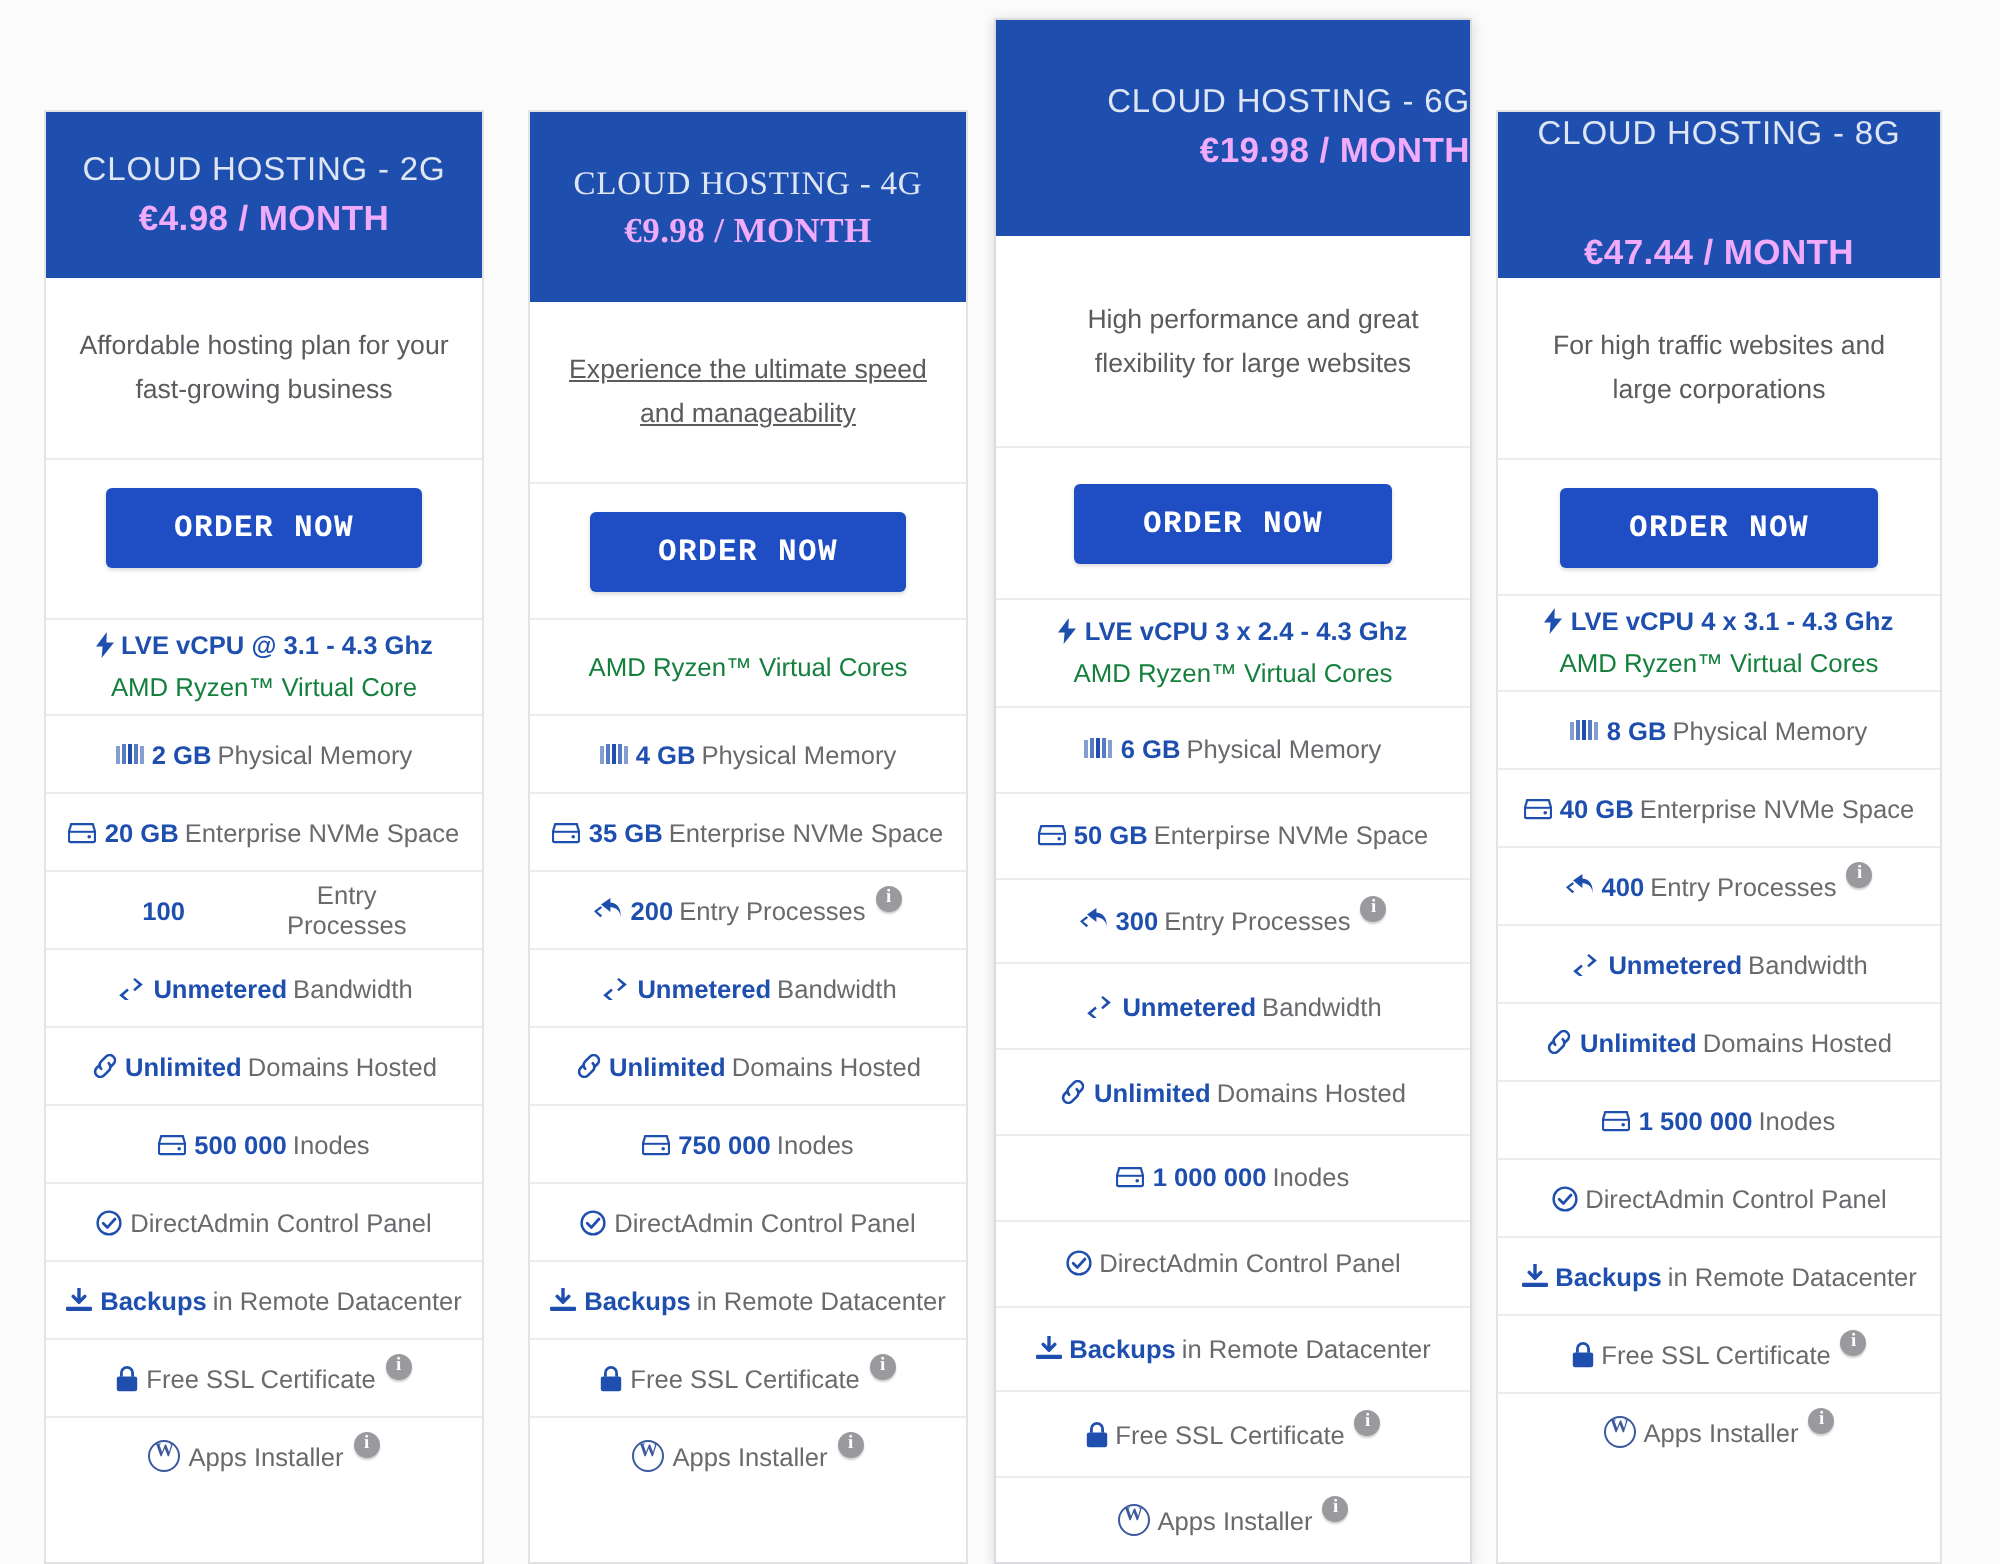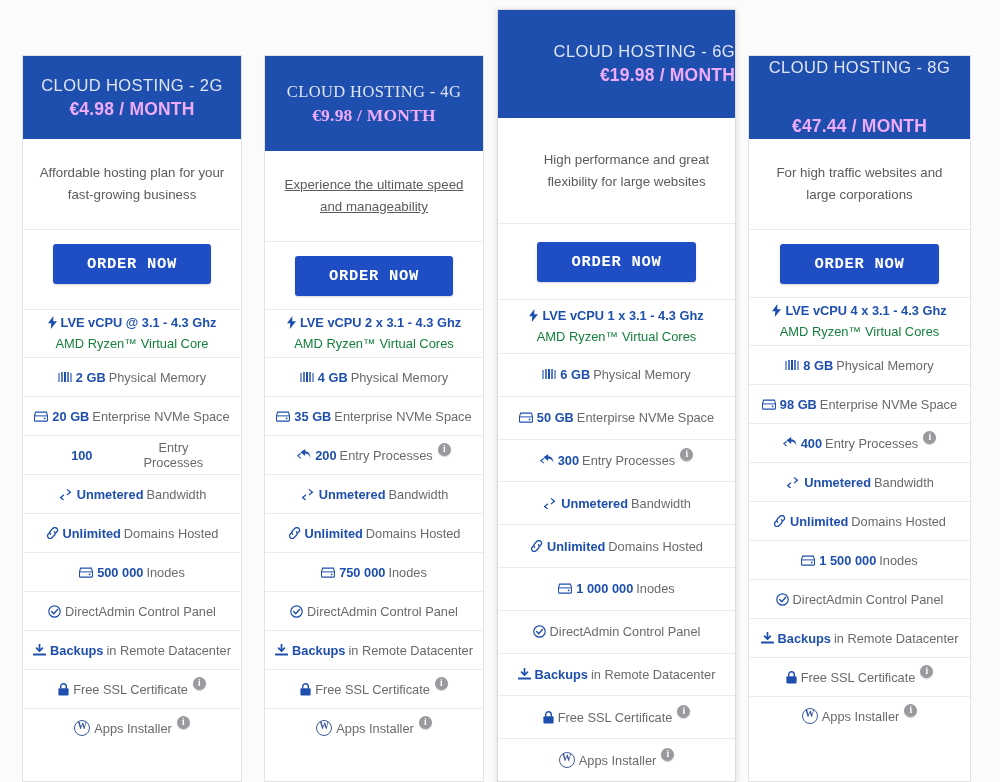--- a/index.html
+++ b/index.html
@@ -295,28 +295,20 @@
       <div class="card-head" style="height: 95px; display: flex; flex-direction: column; align-items: center; justify-content: center; font-family: Liberation Serif, serif;">
         <span class="plan-name">CLOUD HOSTING - 4G</span>
         <span class="plan-price">€9.98 / MONTH</span>
       </div>
       <div class="desc" style="height: 90px; text-decoration: underline;">Experience the ultimate speed and manageability</div>
       <div class="order-wrap" style="height: 68px;">
         <button class="order-btn">ORDER NOW</button>
       </div>
       <ul class="feat-list">
         <li class="feat cpu" style="height: 48px;">
-          <span class="row1">
-            <span class="ic">
-              <svg width="9" height="13" viewBox="0 0 9 13">
-                <path d="M5.4 0L0 7.3h3.3L2.8 13 9 5.2H5.2z" fill="#1f4fae"></path>
-              </svg>
-            </span>
-            <span>LVE vCPU 2 x 3.1 - 4.3 Ghz</span>
-          </span>
           <span class="row2">AMD Ryzen™ Virtual Cores</span>
         </li>
         <li class="feat" style="height: 39px; align-items: center;">
           <span class="ic">
             <svg width="14" height="11" viewBox="0 0 14 11">
         <rect x="0" y="1" width="2" height="9" fill="#1f4fae" opacity="0.55"></rect>
         <rect x="3" y="0" width="2" height="10" fill="#1f4fae" opacity="0.75"></rect>
         <rect x="6" y="0" width="2" height="10" fill="#1f4fae"></rect>
         <rect x="9" y="0" width="2" height="10" fill="#1f4fae" opacity="0.75"></rect>
         <rect x="12" y="1" width="2" height="9" fill="#1f4fae" opacity="0.55"></rect>
@@ -426,21 +418,21 @@
         <button class="order-btn">ORDER NOW</button>
       </div>
       <ul class="feat-list">
         <li class="feat cpu" style="height: 54px;">
           <span class="row1">
             <span class="ic">
               <svg width="9" height="13" viewBox="0 0 9 13">
                 <path d="M5.4 0L0 7.3h3.3L2.8 13 9 5.2H5.2z" fill="#1f4fae"></path>
               </svg>
             </span>
-            <span>LVE vCPU 1 x 3.1 - 4.3 Ghz</span>
+            <span>LVE vCPU 3 x 2.4 - 4.3 Ghz</span>
           </span>
           <span class="row2">AMD Ryzen™ Virtual Cores</span>
         </li>
         <li class="feat" style="height: 42.8px;">
           <span class="ic">
             <svg width="14" height="11" viewBox="0 0 14 11">
         <rect x="0" y="1" width="2" height="9" fill="#1f4fae" opacity="0.55"></rect>
         <rect x="3" y="0" width="2" height="10" fill="#1f4fae" opacity="0.75"></rect>
         <rect x="6" y="0" width="2" height="10" fill="#1f4fae"></rect>
         <rect x="9" y="0" width="2" height="10" fill="#1f4fae" opacity="0.75"></rect>
@@ -576,21 +568,21 @@
           <span class="lbl">Physical Memory</span>
         </li>
         <li class="feat" style="height: 39px;">
           <span class="ic">
             <svg width="14" height="11" viewBox="0 0 14 11">
         <path d="M1.6 1.1h10.8l1.1 3.6v4.6a.8.8 0 0 1-.8.8H1.3a.8.8 0 0 1-.8-.8V4.7z" fill="none" stroke="#1f4fae" stroke-width="1.1"></path>
         <line x1="0.8" y1="4.9" x2="13.2" y2="4.9" stroke="#1f4fae" stroke-width="1"></line>
         <circle cx="10.6" cy="7.4" r="0.9" fill="#1f4fae"></circle>
             </svg>
           </span>
-          <b>98 GB</b>
+          <b>40 GB</b>
           <span class="lbl">Enterprise NVMe Space</span>
         </li>
         <li class="feat" style="height: 39px;">
           <span class="ic">
             <svg width="14" height="12" viewBox="0 0 14 12">
         <path d="M13.2 10.4c.4-3.3-1.6-5.6-5-5.9V7L3.5 3.3 8.2 0v2.3c4 .3 5.6 3.6 5 8.1z" fill="#1f4fae"></path>
         <path d="M0 6.6l3.2-2.5.9.8L1.6 6.8l2.5 2-.9.8z" fill="#1f4fae"></path>
             </svg>
           </span>
           <b>400</b>

